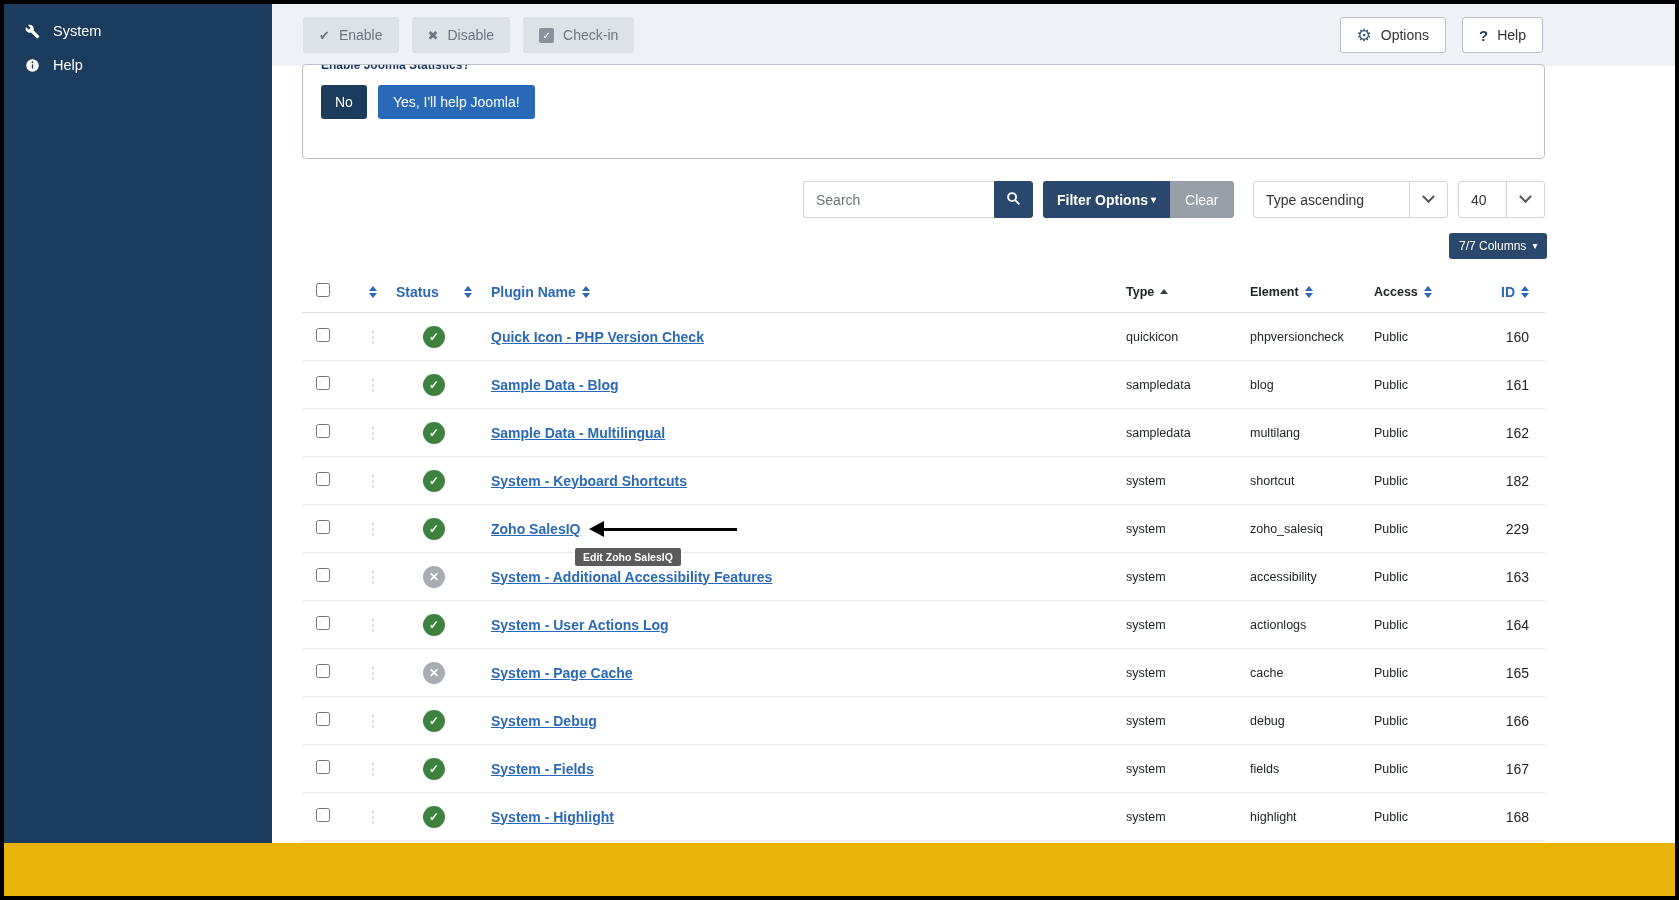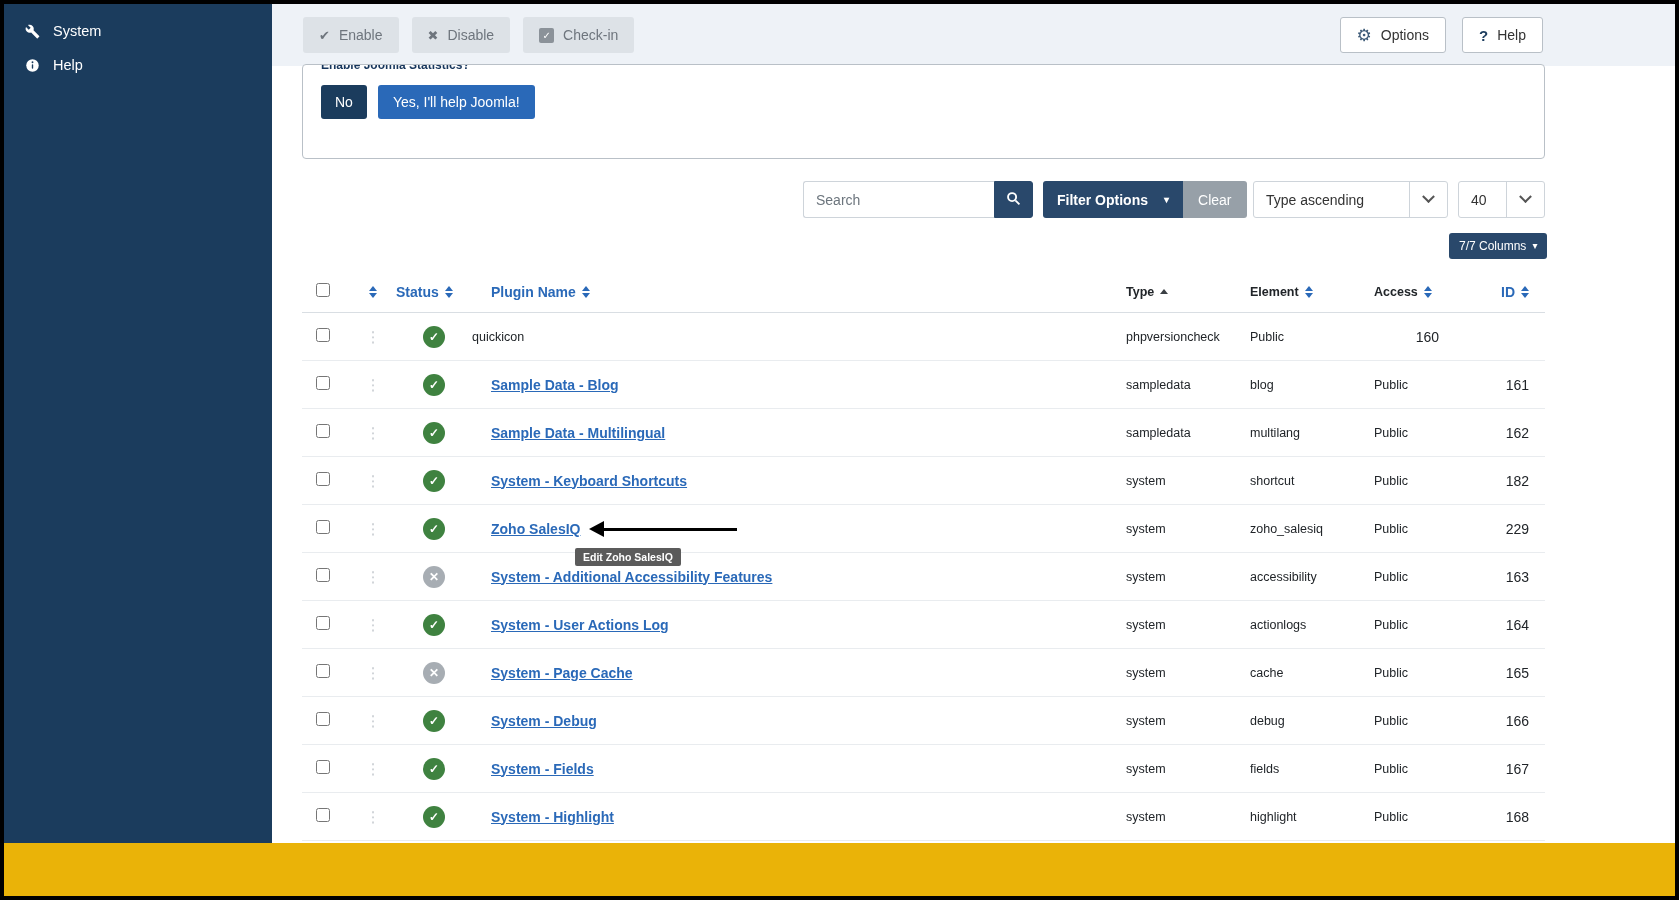--- a/index.html
+++ b/index.html
@@ -37,21 +37,21 @@
   .stats-buttons{margin-top:13px;display:flex;gap:11px}
   .btn-no{background:var(--navy);color:#fff;border:none;border-radius:3px;padding:9px 14px;font-size:14px;cursor:pointer;font-family:inherit}
   .btn-yes{background:var(--link-blue);color:#fff;border:none;border-radius:3px;padding:9px 15px;font-size:14px;cursor:pointer;font-family:inherit}
 
   
   .search-group{position:absolute;left:531px;top:177px;display:flex}
   .search-input{width:191px;height:37px;border:1px solid #ced4da;border-right:none;border-radius:3px 0 0 3px;padding:0 12px;font-size:14px;color:#444;font-family:inherit;outline:none}
   .search-input::placeholder{color:#6c757d}
   .search-btn{width:39px;height:37px;background:var(--btn-navy);border:1px solid var(--btn-navy);border-radius:0 3px 3px 0;display:flex;align-items:center;justify-content:center;cursor:pointer}
   .fo-group{position:absolute;left:771px;top:177px;display:flex}
-  .btn-filter{background:var(--btn-navy);color:#fff;height:37px;border:none;border-radius:3px 0 0 3px;font-size:14px;display:flex;align-items:center;gap:16px;padding:0 14px;cursor:pointer;font-family:inherit;font-weight:600}
+  .btn-filter{background:var(--btn-navy);color:#fff;height:37px;border:none;border-radius:3px 0 0 3px;font-size:14px;display:flex;align-items:center;gap:3px;padding:0 14px;cursor:pointer;font-family:inherit;font-weight:600}
   .btn-clear{background:#97a0a8;color:#fff;height:37px;border:none;border-radius:0 3px 3px 0;font-size:14px;padding:0 15px;cursor:pointer;font-family:inherit}
   .select-box{position:absolute;top:177px;height:37px;background:#fff;border:1px solid #ced4da;border-radius:3px;display:flex;align-items:center;font-size:14px;color:#333;cursor:pointer}
   .select-box.wide{left:981px;width:195px}
   .select-box.narrow{left:1186px;width:87px}
   .select-label{flex:1;padding:0 12px;white-space:nowrap}
   .chev-seg{width:38px;height:100%;border-left:1px solid #ced4da;display:flex;align-items:center;justify-content:center;flex:none}
   .chev{width:9px;height:9px;border-right:2px solid #555;border-bottom:2px solid #555;transform:rotate(45deg) translate(-2px,-2px)}
   .btn-columns{position:absolute;left:1177px;top:229px;height:26px;background:var(--btn-navy);color:#fff;border:none;border-radius:3px;font-size:12px;display:flex;align-items:center;gap:6px;padding:0 10px;cursor:pointer;font-family:inherit}
   .caret{font-size:10px;line-height:1}
 
@@ -190,21 +190,21 @@
 
     <div class="table">
       <div class="t-head">
         <div class="c-check"><input type="checkbox" style=""></div>
         <div class="c-drag">
           <span class="sort-stack">
               <i class="cu"></i>
               <i class="cd"></i>
             </span>
         </div>
-        <div class="th c-status" style="justify-content:flex-start">
+        <div class="th c-status" style="justify-content:space-between">
           <span>Status</span>
           <span class="sort-stack">
               <i class="cu"></i>
               <i class="cd"></i>
             </span>
         </div>
         <div class="th c-name">
           <span>Plugin Name</span>
           <span class="sort-stack">
               <i class="cu"></i>
@@ -239,20 +239,21 @@
       </div>
       <div>
           <div class="t-row">
     <div class="c-check"><input type="checkbox" style=""></div>
     <div class="c-drag">
               <span class="drag">⋮</span>
             </div>
     <div class="c-status">
               <span class="status-circle enabled">✓</span>
             </div>
+    <div class="c-name"><a href="#" class="plugin-link">Quick Icon - PHP Version Check</a></div>
     <div class="c-type">quickicon</div>
     <div class="c-el">phpversioncheck</div>
     <div class="c-acc">Public</div>
     <div class="c-id">160</div>
   </div>
           <div class="t-row">
     <div class="c-check"><input type="checkbox" style=""></div>
     <div class="c-drag">
               <span class="drag">⋮</span>
             </div>

